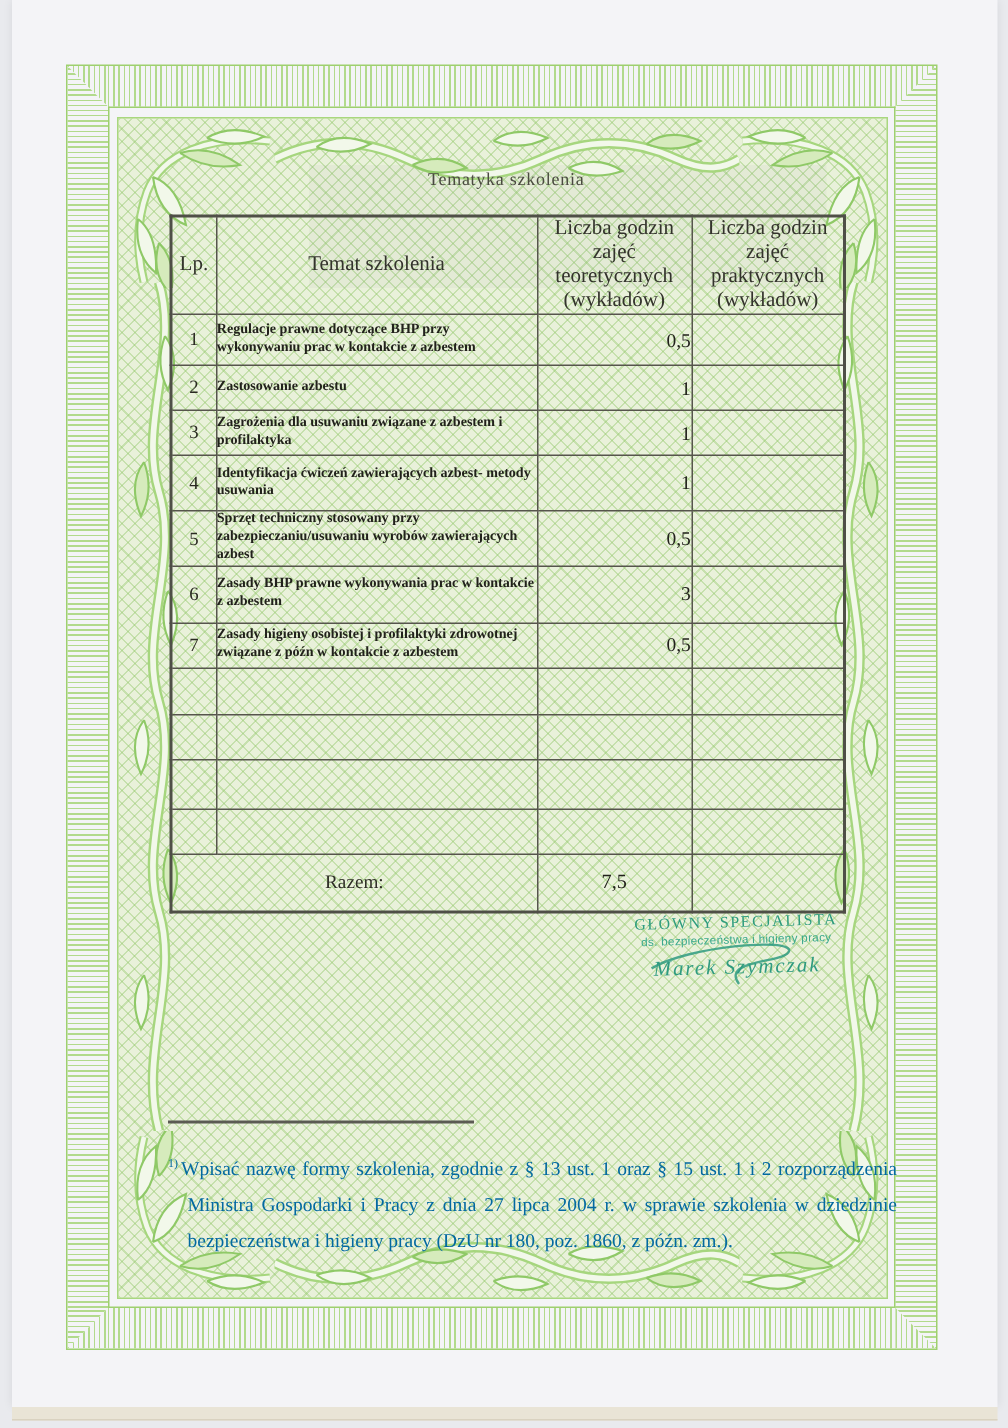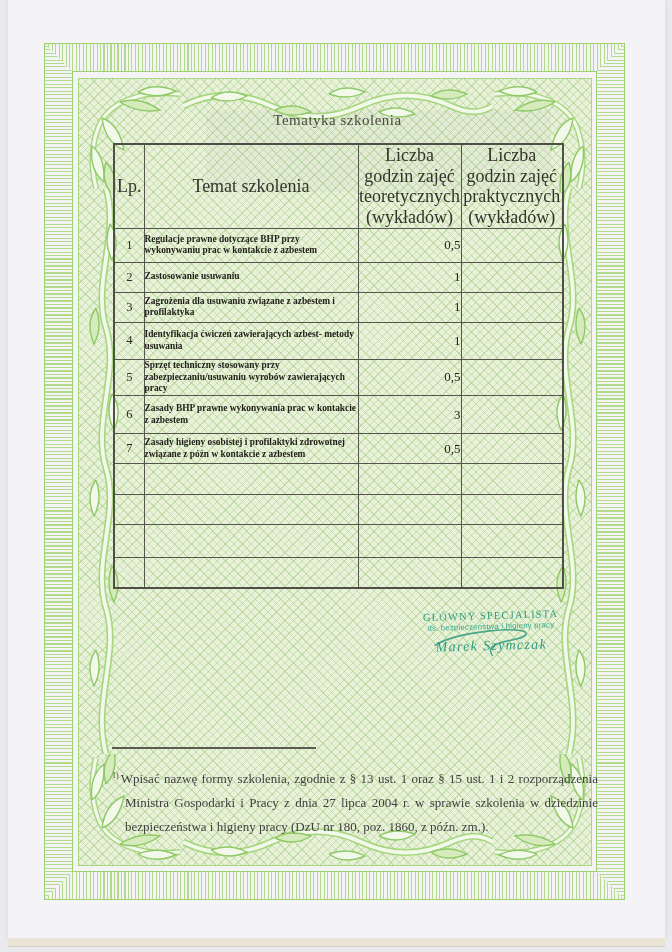--- a/index.html
+++ b/index.html
@@ -59,52 +59,52 @@
       repeating-linear-gradient(135deg, rgba(146,199,106,.40) 0 1px, rgba(0,0,0,0) 1px 6px);
   }
   .shade{
     position:absolute;left:198px;top:110px;width:345px;height:82px;
     background:rgba(110,115,128,.05);
   }
   .vine{position:absolute;}
   
   .title{
     position:absolute;left:105px;top:112px;width:449px;
-    text-align:center;font-size:15px;letter-spacing:.5px;color:#4a4a40;
+    text-align:center;font-size:12px;letter-spacing:.5px;color:#4a4a40;
   }
   
   table.training{
     position:absolute;left:105px;top:143px;width:449px;
     border-collapse:collapse;table-layout:fixed;
     border:2px solid #4f4f47;
   }
   table.training td,table.training th{
     border:1px solid #56554c;padding:0;vertical-align:middle;
     background:transparent;
   }
-  th{font-weight:normal;font-size:18px;line-height:1.15;color:#33332c;padding:2px;margin-top:34px;}
+  th{font-weight:normal;font-size:14px;line-height:1.15;color:#33332c;padding:2px;margin-top:34px;}
   td.lp{font-size:12.5px;text-align:center;color:#2a2a22;}
   td.topic{font-size:9.4px;font-weight:bold;line-height:1.25;color:#21211b;padding:1px 14px 1px 6px;}
   td.hours{font-size:13px;text-align:right;color:#21211b;}
   td.razem-label{font-size:12.8px;text-align:center;color:#2e2e26;padding-left:14px;}
   td.total-hours{font-size:13.5px;text-align:center;color:#21211b;}
   
   .stamp{
     position:absolute;left:414px;top:610px;width:138px;
     transform:rotate(-1.6deg);color:#2d9c7d;
   }
   .stamp-title{font-size:10.6px;letter-spacing:1.1px;text-align:center;white-space:nowrap;color:#2d9c7d;}
   .stamp-subtitle{font-family:"Liberation Sans",sans-serif;font-size:7.8px;letter-spacing:.2px;text-align:center;white-space:nowrap;color:#3aa98c;margin-top:1px;}
   .signature{font-size:14px;font-style:italic;letter-spacing:1.3px;text-align:center;white-space:nowrap;margin-top:7px;color:#2f9b80;}
   .flourish{position:absolute;left:6px;top:16px;}
   
   .footnote-rule{position:absolute;left:104px;top:747px;width:204px;height:2px;background:#5b5b53;}
   .footnote{
     position:absolute;left:104px;top:751px;width:486px;
-    font-size:13px;line-height:24px;text-align:justify;color:#404040;
+    font-size:13px;line-height:24px;text-align:justify;color:#0369a1;
     padding-left:13px;text-indent:-13px;box-sizing:border-box;
   }
   .footnote sup{font-size:8px;margin-right:2px;}
 </style>
 </head>
 <body>
 
 <div class="scan">
 
   <div class="frame">
@@ -242,39 +242,39 @@
       <th>Liczba godzin zajęć praktycznych (wykładów)</th>
     </tr>
     <tr style="height:34px">
       <td class="lp">1</td>
       <td class="topic">Regulacje prawne dotyczące BHP przy wykonywaniu prac w kontakcie z azbestem</td>
       <td class="hours">0,5</td>
       <td class="hours"></td>
     </tr>
     <tr style="height:30px">
       <td class="lp">2</td>
-      <td class="topic">Zastosowanie usuwaniu</td>
+      <td class="topic">Zastosowanie azbestu</td>
       <td class="hours">1</td>
       <td class="hours"></td>
     </tr>
     <tr style="height:30px">
       <td class="lp">3</td>
       <td class="topic">Zagrożenia dla usuwaniu związane z azbestem i profilaktyka</td>
       <td class="hours">1</td>
       <td class="hours"></td>
     </tr>
     <tr style="height:37px">
       <td class="lp">4</td>
       <td class="topic">Identyfikacja ćwiczeń zawierających azbest- metody usuwania</td>
       <td class="hours">1</td>
       <td class="hours"></td>
     </tr>
     <tr style="height:32px">
       <td class="lp">5</td>
-      <td class="topic">Sprzęt techniczny stosowany przy zabezpieczaniu/usuwaniu wyrobów zawierających pracy</td>
+      <td class="topic">Sprzęt techniczny stosowany przy zabezpieczaniu/usuwaniu wyrobów zawierających azbest</td>
       <td class="hours">0,5</td>
       <td class="hours"></td>
     </tr>
     <tr style="height:38px">
       <td class="lp">6</td>
       <td class="topic">Zasady BHP prawne wykonywania prac w kontakcie z azbestem</td>
       <td class="hours">3</td>
       <td class="hours"></td>
     </tr>
     <tr style="height:30px">
@@ -300,20 +300,25 @@
           <td class="topic"></td>
           <td class="hours"></td>
           <td class="hours"></td>
         </tr>
     <tr style="height:30px">
           <td class="lp"></td>
           <td class="topic"></td>
           <td class="hours"></td>
           <td class="hours"></td>
         </tr>
+    <tr style="height:39px">
+      <td class="razem-label" colspan="2">Razem:</td>
+      <td class="total-hours">7,5</td>
+      <td class="total-hours"></td>
+    </tr>
   </tbody>
     </table>
 
   <div class="stamp">
     <div class="stamp-title">GŁÓWNY SPECJALISTA</div>
     <div class="stamp-subtitle">ds. bezpieczeństwa i higieny pracy</div>
     <svg class="flourish" width="120" height="32" viewBox="0 0 120 32">
       <path d="M6 18 C30 4 100 0 98 9 C96 17 52 13 64 30" fill="none" stroke="#2f9b80" stroke-width="1.6" opacity=".85"></path>
     </svg>
     <div class="signature">Marek Szymczak</div>

